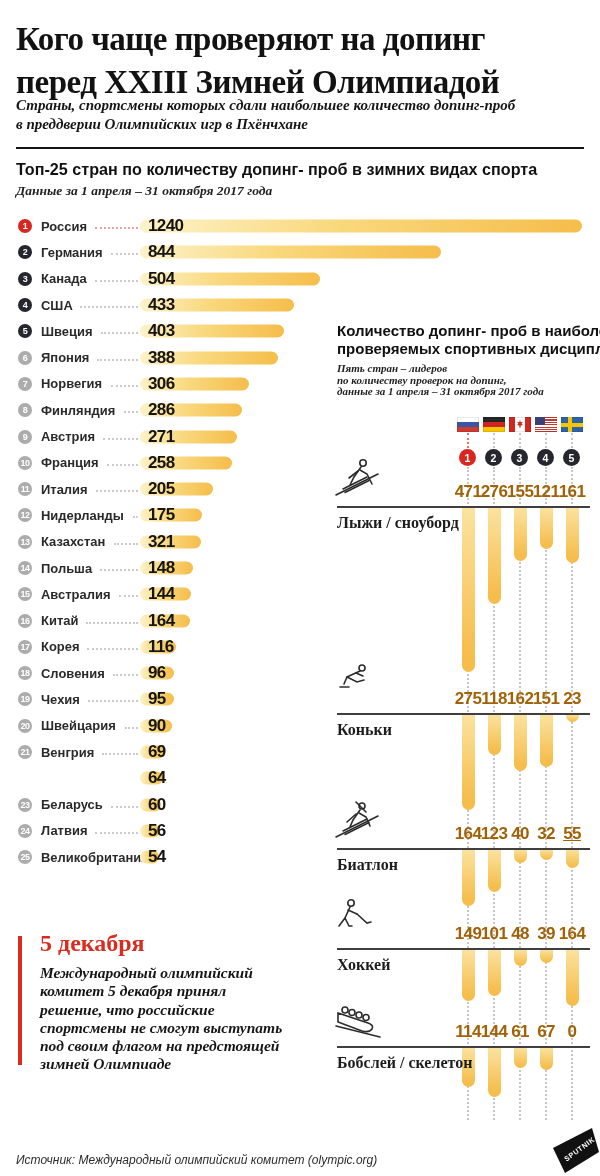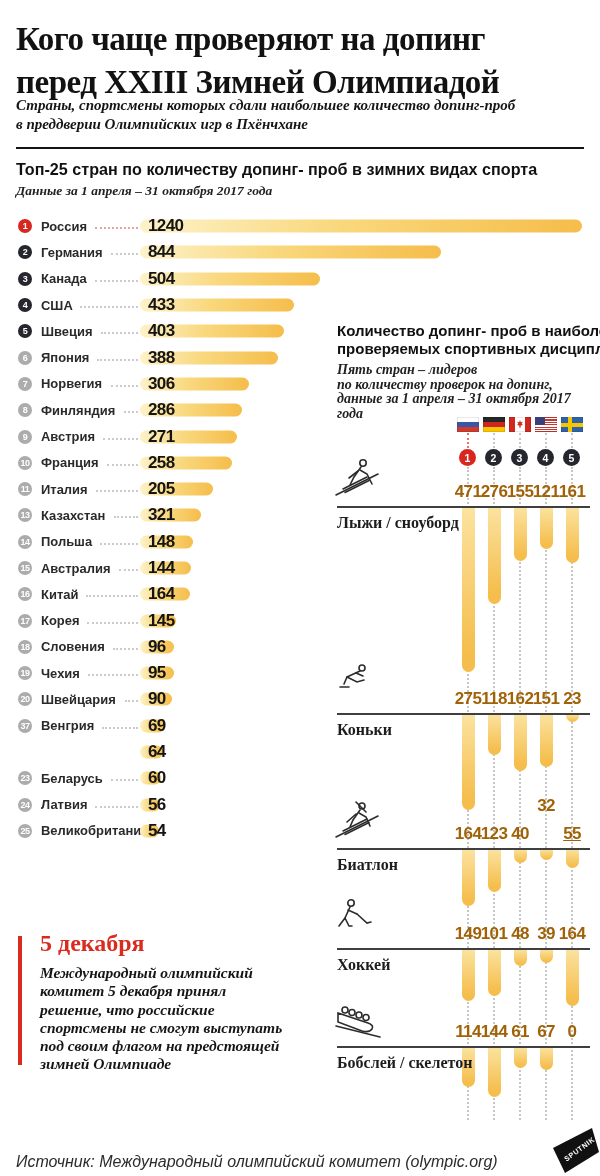--- a/index.html
+++ b/index.html
@@ -32,21 +32,21 @@
   .leader{flex:1 1 0;min-width:0;height:2px;border-bottom:2px dotted #cbcbcb;margin-bottom:-2px;}
   .leader.red{border-bottom-color:#e8a59c;}
   .hbar{position:absolute;left:124px;top:50%;transform:translateY(-50%);height:13px;border-radius:7px;
     background:linear-gradient(90deg,#fdf2c9 0%,#f9d87d 45%,#f5bd4b 100%);}
   .hval{position:absolute;left:132px;top:50%;transform:translateY(-50%);
     font-weight:700;font-size:17px;letter-spacing:-0.6px;color:#141414;}
   
   .right-h{position:absolute;left:337px;top:322px;font-weight:700;font-size:15.5px;line-height:1.13;
     color:#111;transform:scaleX(0.97);transform-origin:left;}
   .right-sub{position:absolute;left:337px;top:363px;font-family:"Liberation Serif",serif;
-    font-style:italic;font-weight:700;font-size:14px;line-height:1.05;color:#222;}
+    font-style:italic;font-weight:700;font-size:11px;line-height:1.05;color:#222;}
   .flag{position:absolute;width:22px;height:15px;top:417px;box-shadow:0 0 0 0.5px rgba(0,0,0,.18) inset;}
   .f-russia{background:linear-gradient(180deg,#fff 0 33%,#3a57a5 33% 66%,#d03a2f 66% 100%);}
   .f-germany{background:linear-gradient(180deg,#262626 0 33%,#cf2522 33% 66%,#f6c500 66% 100%);}
   .f-canada{background:linear-gradient(90deg,#d0281e 0 27%,#fff 27% 73%,#d0281e 73% 100%);}
   .f-canada .leaf{position:absolute;left:7px;top:3px;width:8px;height:9px;background:#d0281e;
     clip-path:polygon(50% 0%,60% 25%,85% 20%,70% 45%,90% 55%,60% 60%,55% 90%,45% 90%,40% 60%,10% 55%,30% 45%,15% 20%,40% 25%);}
   .f-usa{background:repeating-linear-gradient(180deg,#c5392f 0 1.2px,#fff 1.2px 2.4px);}
   .f-usa .canton{position:absolute;left:0;top:0;width:10px;height:8px;background:#3a3f77;}
   .f-sweden{background:#2f63a7;}
   .f-sweden .v{position:absolute;left:7px;top:0;width:4px;height:15px;background:#f8c600;}
@@ -64,21 +64,21 @@
     background:linear-gradient(180deg,#fbe3a0 0%,#f5bd4b 90%);}
   .sicon{position:absolute;}
   .sicon svg{display:block;}
   
   .co-bar{position:absolute;left:18px;top:936px;width:4px;height:129px;background:#d92b1e;}
   .co-head{position:absolute;left:40px;top:930px;font-family:"Liberation Serif",serif;
     font-weight:700;font-size:24px;color:#d92b1e;}
   .co-text{position:absolute;left:40px;top:964px;width:300px;font-family:"Liberation Serif",serif;
     font-style:italic;font-weight:700;font-size:15.5px;line-height:1.18;color:#161616;}
   
-  .src{position:absolute;left:16px;top:1153px;font-style:italic;font-size:16px;color:#2c2c2c;}
+  .src{position:absolute;left:16px;top:1153px;font-style:italic;font-size:12px;color:#2c2c2c;}
   .logo{position:absolute;left:552px;top:1127px;width:48px;height:48px;}
 </style>
 </head>
 <body>
 
 <div id="canvas">
 
   <div class="main-title">Кого чаще проверяют на допинг<br>перед XXIII Зимней Олимпиадой</div>
   <div class="main-sub">Страны, спортсмены которых сдали наибольшее количество допинг-проб<br>в преддверии Олимпийских игр в Пхёнчхане</div>
   <div class="hr"></div>
@@ -181,20 +181,29 @@
     <div class="crow-inner">
       <span class="rank r-gray">11</span>
       <span class="cname">Италия</span>
       <span class="leader"></span>
     </div>
     <span class="hbar" style="width: 73px;"></span>
     <span class="hval">205</span>
   </div>
       <div class="crow">
     <div class="crow-inner">
+      <span class="rank r-gray">12</span>
+      <span class="cname">Нидерланды</span>
+      <span class="leader"></span>
+    </div>
+    <span class="hbar" style="width: 62px;"></span>
+    <span class="hval">175</span>
+  </div>
+      <div class="crow">
+    <div class="crow-inner">
       <span class="rank r-gray">13</span>
       <span class="cname">Казахстан</span>
       <span class="leader"></span>
     </div>
     <span class="hbar" style="width: 61px;"></span>
     <span class="hval">321</span>
   </div>
       <div class="crow">
     <div class="crow-inner">
       <span class="rank r-gray">14</span>
@@ -222,21 +231,21 @@
     <span class="hbar" style="width: 50px;"></span>
     <span class="hval">164</span>
   </div>
       <div class="crow">
     <div class="crow-inner">
       <span class="rank r-gray">17</span>
       <span class="cname">Корея</span>
       <span class="leader"></span>
     </div>
     <span class="hbar" style="width: 36px;"></span>
-    <span class="hval">145</span>
+    <span class="hval">116</span>
   </div>
       <div class="crow">
     <div class="crow-inner">
       <span class="rank r-gray">18</span>
       <span class="cname">Словения</span>
       <span class="leader"></span>
     </div>
     <span class="hbar" style="width: 34px;"></span>
     <span class="hval">96</span>
   </div>
@@ -253,21 +262,21 @@
     <div class="crow-inner">
       <span class="rank r-gray">20</span>
       <span class="cname">Швейцария</span>
       <span class="leader"></span>
     </div>
     <span class="hbar" style="width: 32px;"></span>
     <span class="hval">90</span>
   </div>
       <div class="crow">
     <div class="crow-inner">
-      <span class="rank r-gray">37</span>
+      <span class="rank r-gray">21</span>
       <span class="cname">Венгрия</span>
       <span class="leader"></span>
     </div>
     <span class="hbar" style="width: 25px;"></span>
     <span class="hval">69</span>
   </div>
       <div class="crow">
     <span class="hbar" style="width: 23px;"></span>
     <span class="hval">64</span>
   </div>
@@ -377,21 +386,21 @@
       <path d="M22 10 L29 13"></path>
     </g>
   </svg>
       </div>
       <div class="dval" style="left: 446px; top: 824px;">164</div>
       <div class="vbar" style="left: 462px; top: 849px; height: 57px;"></div>
       <div class="dval" style="left: 472px; top: 824px;">123</div>
       <div class="vbar" style="left: 488px; top: 849px; height: 43px;"></div>
       <div class="dval" style="left: 498px; top: 824px;">40</div>
       <div class="vbar" style="left: 514px; top: 849px; height: 14px;"></div>
-      <div class="dval" style="left: 524px; top: 796px;">32</div>
+      <div class="dval" style="left: 524px; top: 824px;">32</div>
       <div class="vbar" style="left: 540px; top: 849px; height: 11px;"></div>
       <div class="dval" style="left: 550px; top: 824px; text-decoration: underline;">55</div>
       <div class="vbar" style="left: 566px; top: 849px; height: 19px;"></div>
       <div class="dline" style="top: 848px;"></div>
       <div class="dlabel" style="top: 856px;">Биатлон</div>
       <div class="sicon" style="left: 334px; top: 798px;">
         <svg viewBox="0 0 50 44" width="50" height="44">
     <g stroke="#2c2c2c" stroke-width="1.6" fill="none" stroke-linecap="round">
       <line x1="2" y1="39" x2="44" y2="18"></line>
       <line x1="9" y1="33" x2="33" y2="21"></line>

